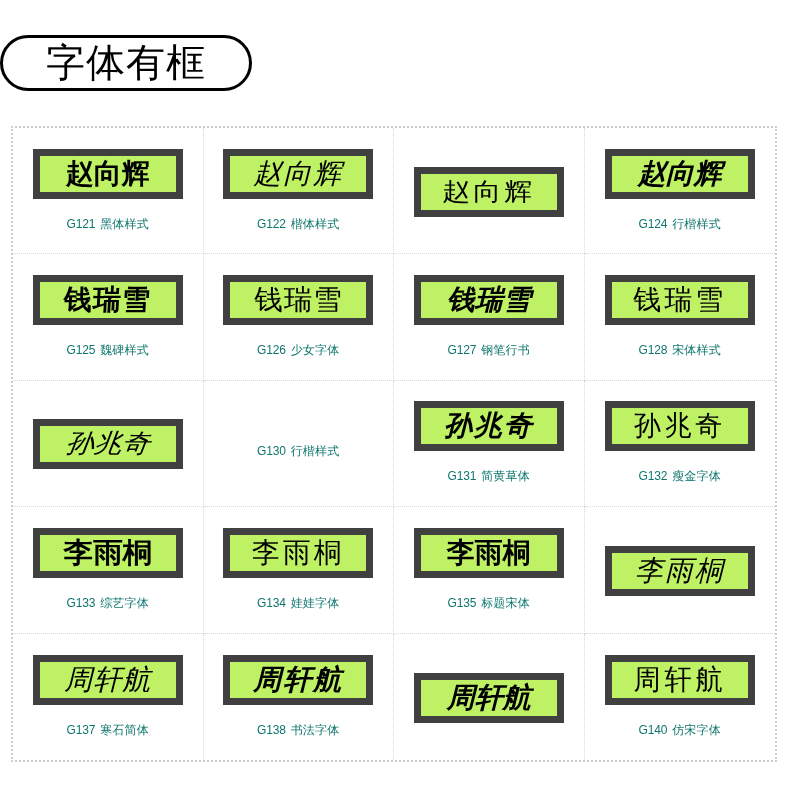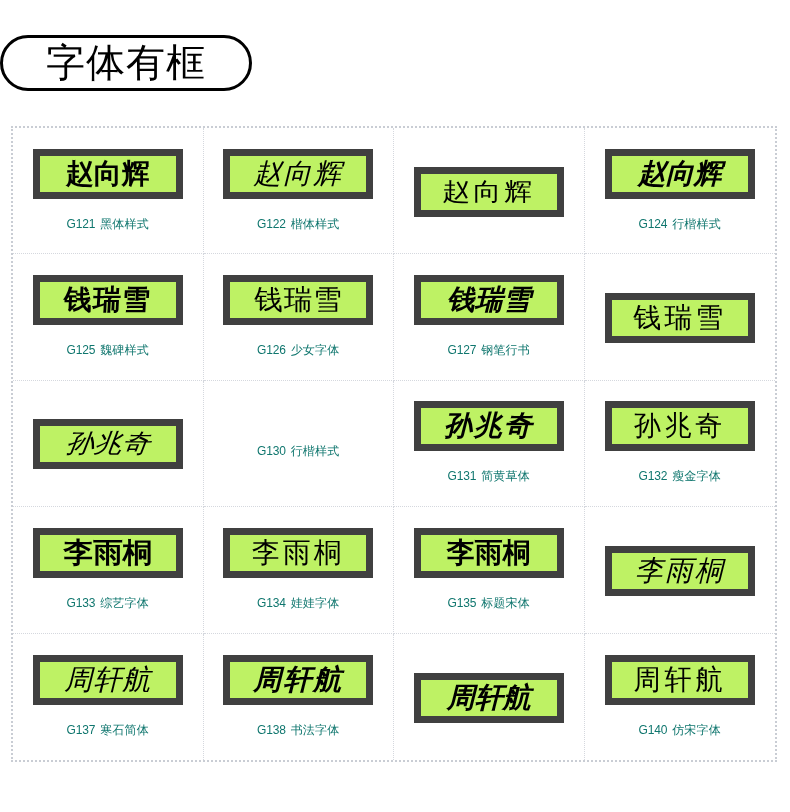--- a/index.html
+++ b/index.html
@@ -184,20 +184,21 @@
     <div class="cell">
       <div class="name-box">
         <span class="name-text s-gangbi">钱瑞雪</span>
       </div>
       <div class="caption"><span class="cap-code">G127</span><span class="cap-name">钢笔行书</span></div>
     </div>
     <div class="cell">
       <div class="name-box">
         <span class="name-text s-song">钱瑞雪</span>
       </div>
+      <div class="caption"><span class="cap-code">G128</span><span class="cap-name">宋体样式</span></div>
     </div>
     <div class="cell">
       <div class="name-box">
         <span class="name-text s-yingbi">孙兆奇</span>
       </div>
     </div>
     <div class="cell">
       <div class="caption"><span class="cap-code">G130</span><span class="cap-name">行楷样式</span></div>
     </div>
     <div class="cell">

